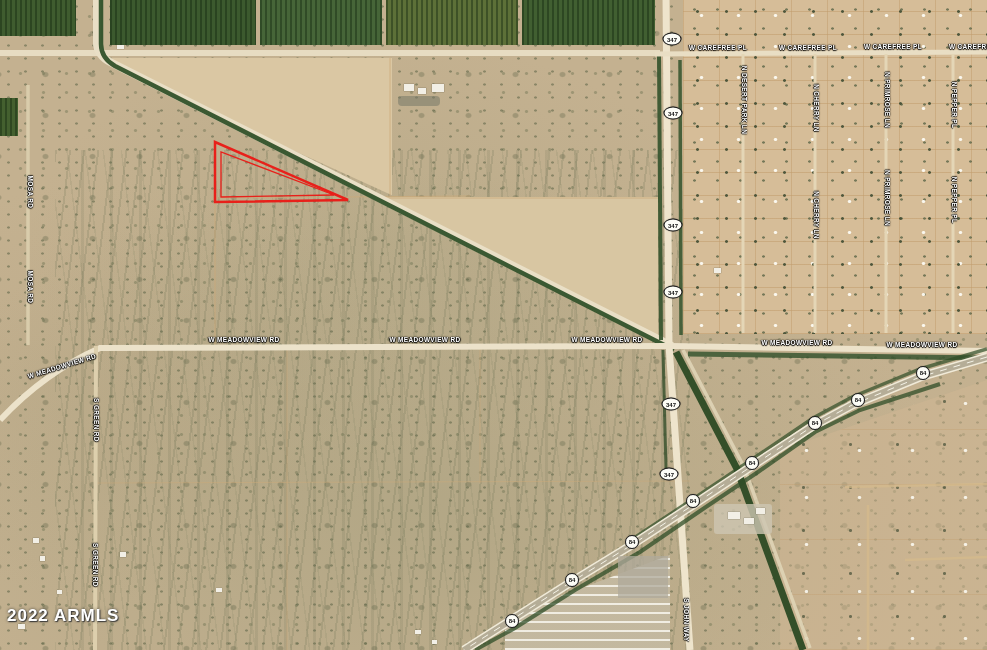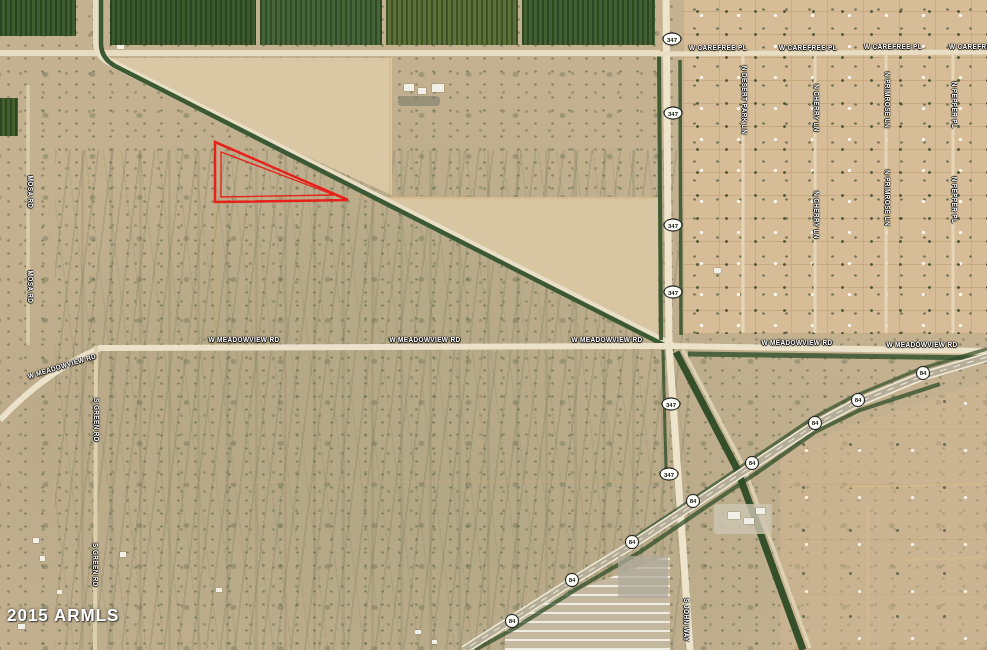--- a/index.html
+++ b/index.html
@@ -202,14 +202,14 @@
       <div class="shield s2" style="left: 923px; top: 373px;">84</div>
       <div class="shield s2" style="left: 858px; top: 400px;">84</div>
       <div class="shield s2" style="left: 815px; top: 423px;">84</div>
       <div class="shield s2" style="left: 752px; top: 463px;">84</div>
       <div class="shield s2" style="left: 693px; top: 501px;">84</div>
       <div class="shield s2" style="left: 632px; top: 542px;">84</div>
       <div class="shield s2" style="left: 572px; top: 580px;">84</div>
       <div class="shield s2" style="left: 512px; top: 621px;">84</div>
     </div>
 
-  <div id="watermark">2015 ARMLS</div>
+  <div id="watermark">2022 ARMLS</div>
 </div>
 
 </body></html>

